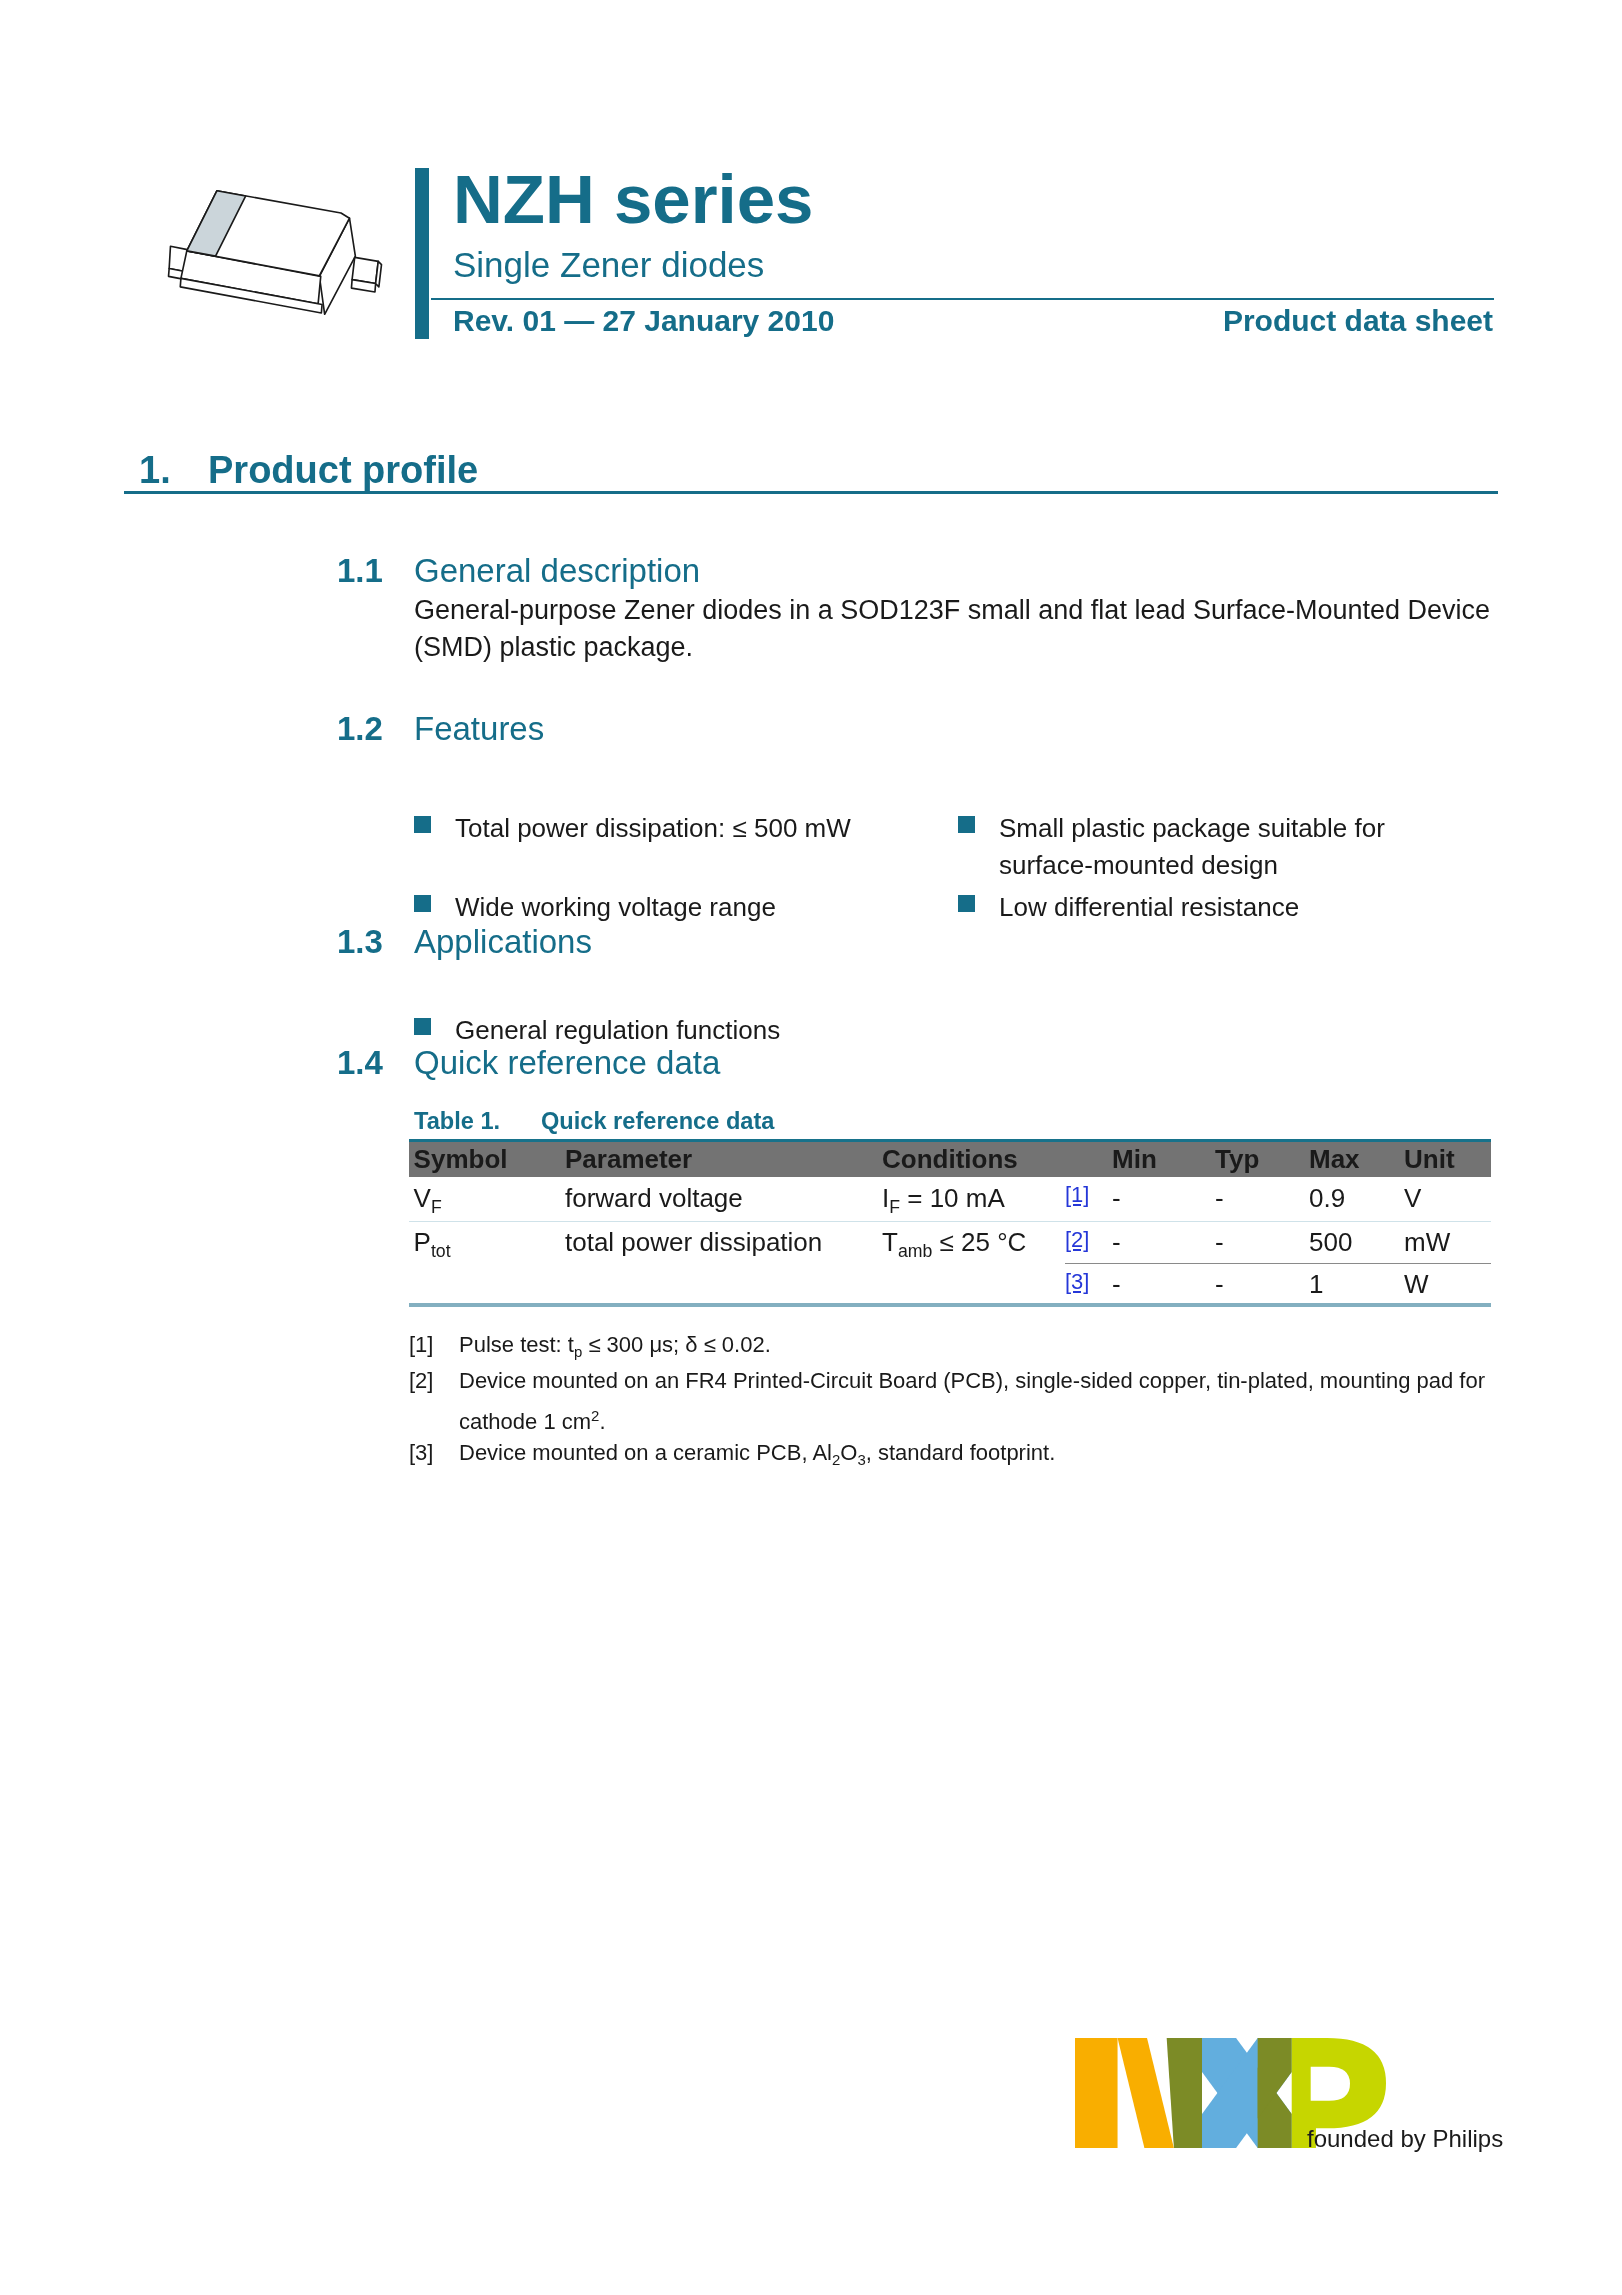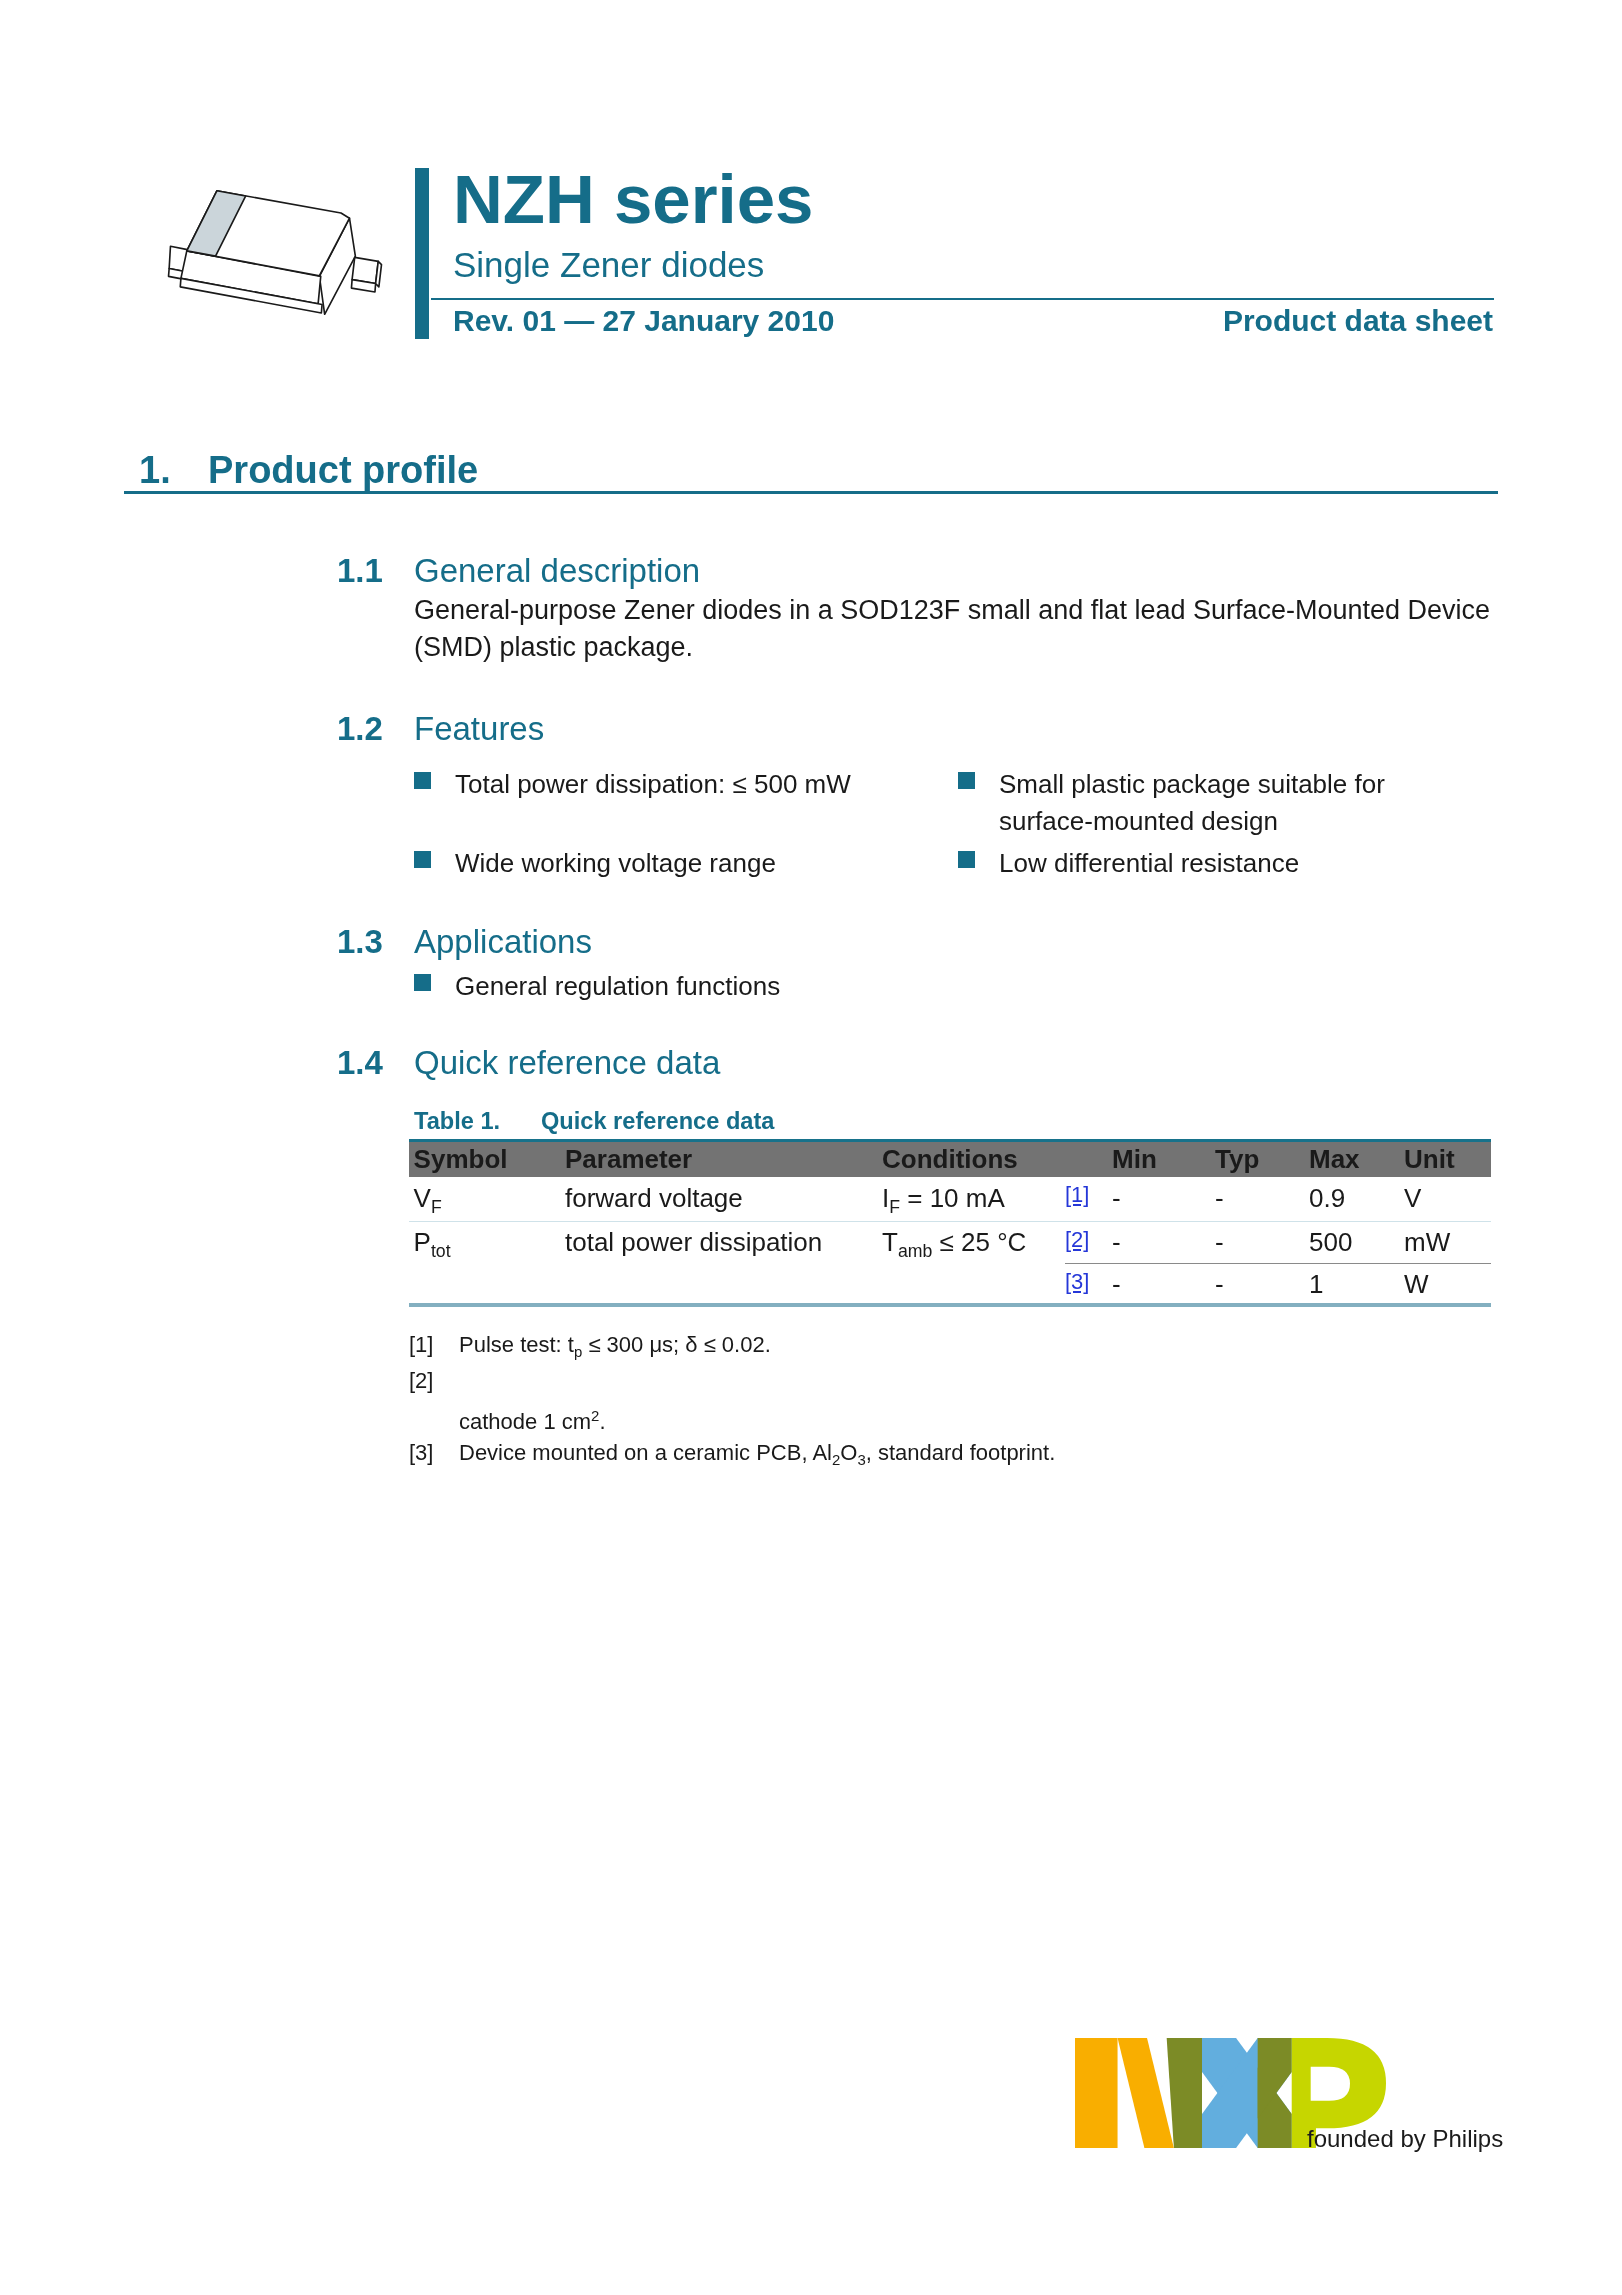--- a/index.html
+++ b/index.html
@@ -14,21 +14,21 @@
   .hairline{left:431px;top:298px;width:1063px;height:2px;background:#156D89;}
   .revline{left:453px;top:306px;font-size:30px;line-height:1.0;font-weight:bold;}
   .doctype{left:1212px;top:306px;width:281px;text-align:right;font-size:30px;line-height:1.0;font-weight:bold;}
   
   .sec-num{left:139px;top:449px;font-size:38px;font-weight:bold;}
   .sec-title{left:208px;top:449px;font-size:38px;font-weight:bold;}
   .sec-rule{left:124px;top:491px;width:1374px;height:3.3px;background:#156D89;}
   .sub-num{font-size:33px;font-weight:bold;}
   .sub-title{font-size:33px;font-weight:normal;}
   .body-text{font-size:27px;line-height:37px;color:#1a1a1a;}
-  .bullet{color:#1a1a1a;}
+  .bullet{color:#1a1a1a;margin-top:44px;}
   .sq{position:absolute;left:0;top:5.9px;width:17px;height:17px;background:#156D89;}
   .btxt{display:block;margin-left:41px;font-size:26px;line-height:37px;}
   
   .cap{font-size:23.6px;font-weight:bold;}
   .tbl{left:409px;top:1139px;width:1082px;height:169px;}
   .cell{position:absolute;font-size:26px;white-space:nowrap;}
   .hdr{font-weight:bold;}
   .ref{font-size:22px;color:#2537D8;text-decoration:underline;}
   sub{font-size:68%;}
   sup{font-size:68%;}
@@ -154,21 +154,21 @@
     </div>
     <div class="abs" style="left:0;top:164px;width:1082px;height:3.9px;background:#83AFC0"></div>
   </div>
 
   <div class="abs fn" style="left:409px;top:1327px;width:1086px">
     <span class="fnm">[1]</span>
     <span class="fntx"><span>Pulse test: t</span><sub>p</sub><span> ≤ 300 μs; δ ≤ 0.02.</span></span>
   </div>
   <div class="abs fn" style="left:409px;top:1363px;width:1086px">
     <span class="fnm">[2]</span>
-    <span class="fntx"><br>
+    <span class="fntx"><span>Device mounted on an FR4 Printed-Circuit Board (PCB), single-sided copper, tin-plated, mounting pad for</span><br>
       <span>cathode 1 cm</span><sup>2</sup><span>.</span></span>
   </div>
   <div class="abs fn" style="left:409px;top:1435px;width:1086px">
     <span class="fnm">[3]</span>
     <span class="fntx"><span>Device mounted on a ceramic PCB, Al</span><sub>2</sub><span>O</span><sub>3</sub><span>, standard footprint.</span></span>
   </div>
 
   <svg class="abs" style="left:1075px;top:2038px" width="311" height="110" viewBox="0 0 475 168">
 
     <polygon fill="#62AEDE" points="194,0 246,0 331,116 331,168 279,168 194,52"></polygon>

